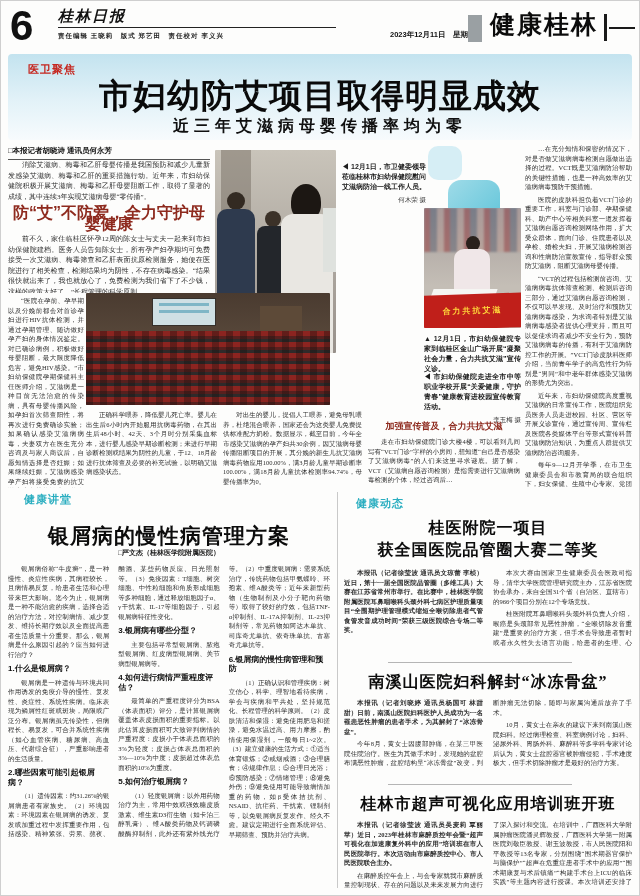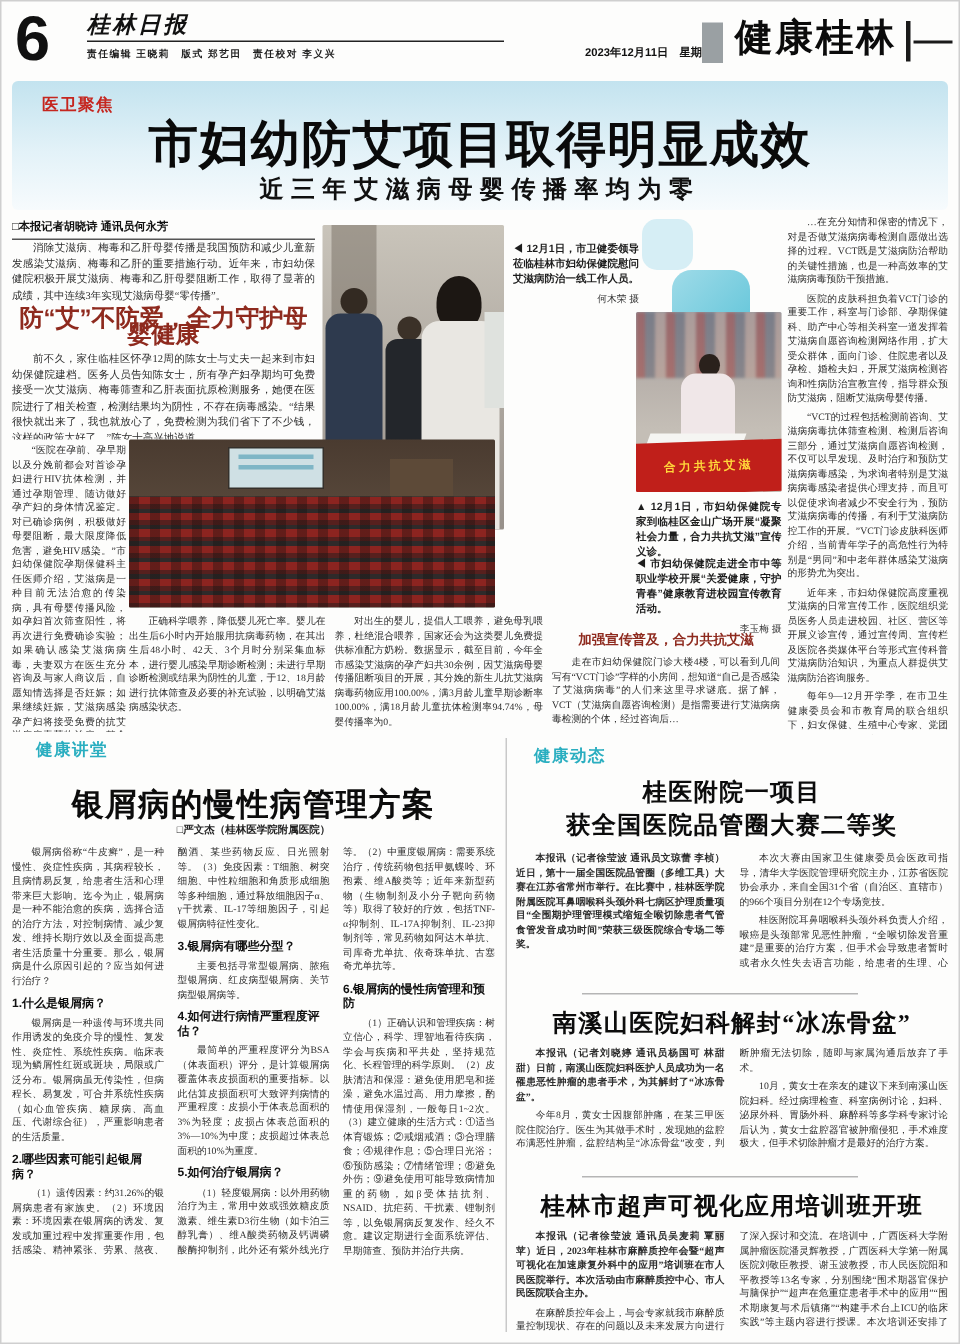--- a/index.html
+++ b/index.html
@@ -134,21 +134,21 @@
   <div class="abs banner"></div>
   <div class="badge badge-focus abs">医卫聚焦</div>
   <div class="abs headline">市妇幼防艾项目取得明显成效</div>
   <div class="abs subhead-banner">近三年艾滋病母婴传播率均为零</div>
 
   <div class="abs byline">□本报记者胡晓诗 通讯员何永芳</div>
 
   <div class="abs bodytext col1a">
     <p>消除艾滋病、梅毒和乙肝母婴传播是我国预防和减少儿童新发感染艾滋病、梅毒和乙肝的重要措施行动。近年来，市妇幼保健院积极开展艾滋病、梅毒和乙肝母婴阻断工作，取得了显著的成绩，其中连续3年实现艾滋病母婴“零传播”。</p>
     <div class="sub1">防“艾”不防爱，全力守护母婴健康</div>
-    <p>前不久，家住临桂区怀孕12周的陈女士与丈夫一起来到市妇幼保健院建档。医务人员告知陈女士，所有孕产妇孕期均可免费接受一次艾滋病、梅毒筛查和乙肝表面抗原检测服务，她便在医院进行了相关检查，检测结果均为阴性，不存在病毒感染。“结果很快就出来了，我也就放心了，免费检测为我们省下了不少钱，这样的政策太好了。”陈女士高兴地说道。</p>
+    <p>前不久，家住临桂区怀孕12周的陈女士与丈夫一起来到市妇幼保健院建档。医务人员告知陈女士，所有孕产妇孕期均可免费接受一次艾滋病、梅毒筛查和乙肝表面抗原检测服务，她便在医院进行了相关检查，检测结果均为阴性，不存在病毒感染。“结果很快就出来了，我也就放心了，免费检测为我们省下了不少钱，这样的政策太好了。”长程管理的科学原则。</p>
   </div>
 
   <div class="abs bodytext-s stub">
     <p>“医院在孕前、孕早期以及分娩前都会对首诊孕妇进行HIV抗体检测，并通过孕期管理、随访做好孕产妇的身体情况鉴定。对已确诊病例，积极做好母婴阻断，最大限度降低危害，避免HIV感染。”市妇幼保健院孕期保健科主任医师介绍，艾滋病是一种目前无法治愈的传染病，具有母婴传播风险，如孕妇首次筛查阳性，将再次进行免费确诊实验；如果确认感染艾滋病病毒，夫妻双方在医生充分咨询及与家人商议后，自愿知情选择是否妊娠；如果继续妊娠，艾滋病感染孕产妇将接受免费的抗艾滋病病毒药物治疗，整个产检期间，艾滋病感染孕产妇除常规孕期产检之外，还会定期进行CD4+T淋巴细胞及病毒载量等检测。</p>
 
   </div>
 
   <div class="photo ph1">
     <div class="door"></div>
     <div class="head-a"></div>

